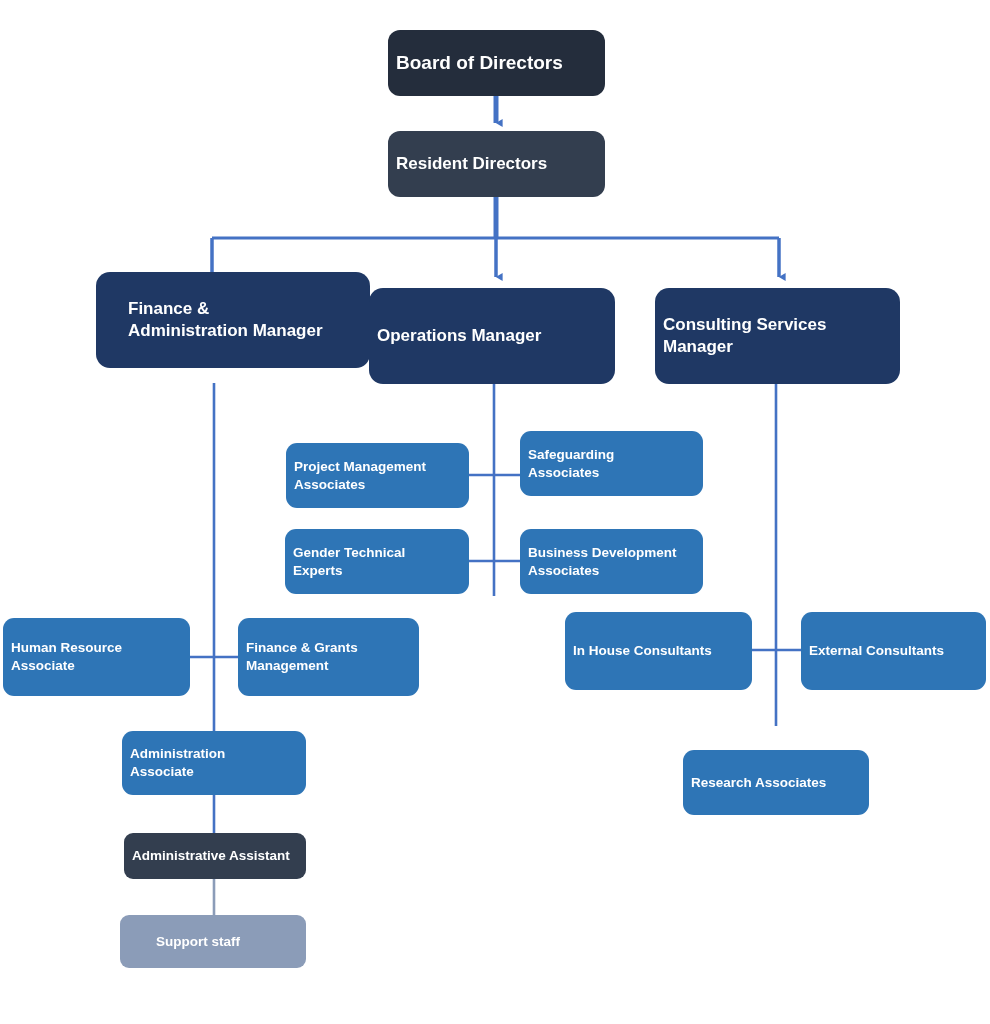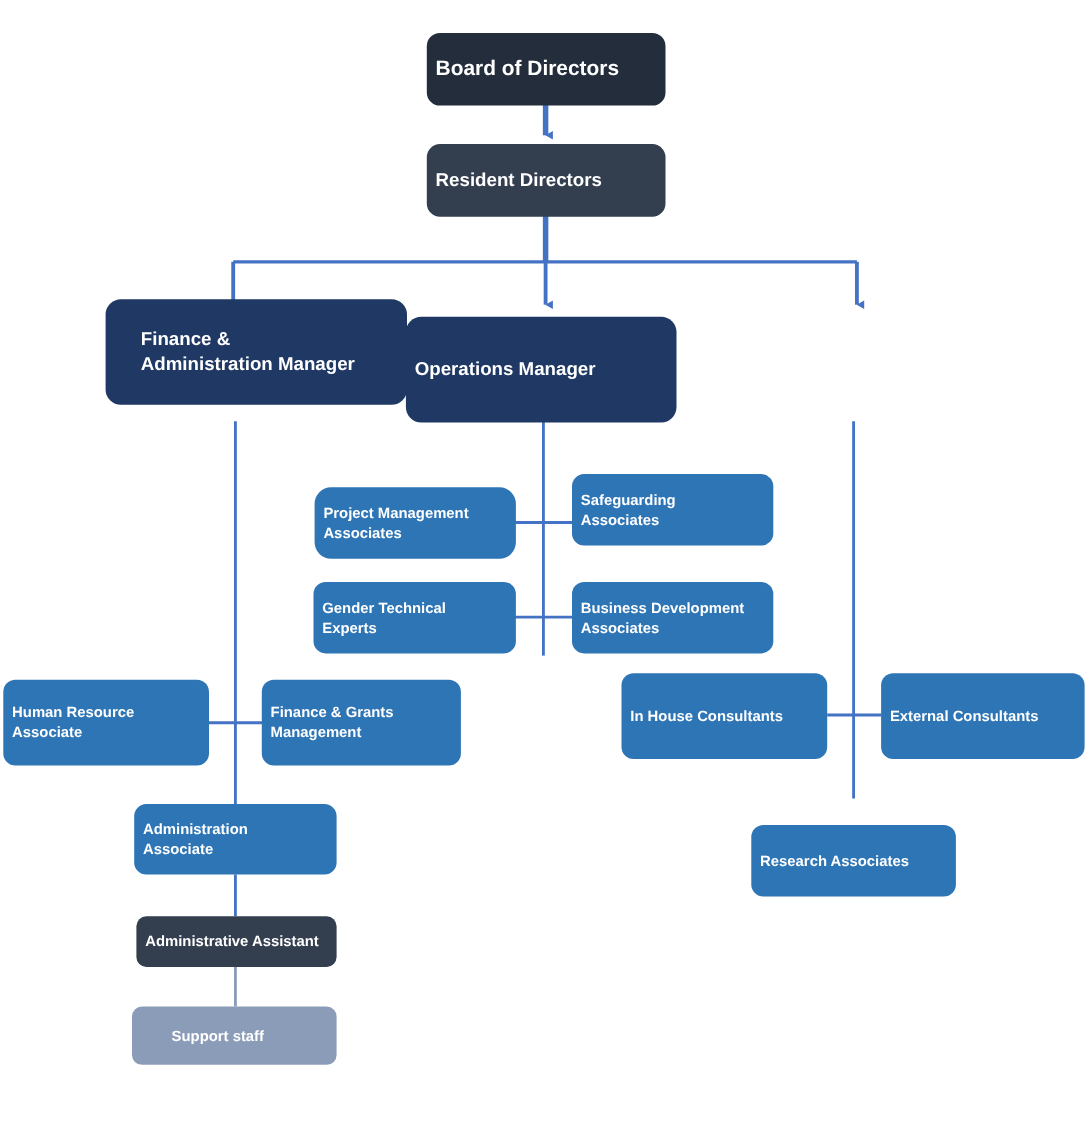--- a/index.html
+++ b/index.html
@@ -98,22 +98,25 @@
   </div>
 
   <div class="node n-manager" style="left:96px; top:272px; width:274px; height:96px;padding-left:32px;">
     <span>Finance &amp;<br>Administration Manager</span>
   </div>
 
   <div class="node n-manager" style="left:369px; top:288px; width:246px; height:96px;">
     <span>Operations Manager</span>
   </div>
 
+  <div class="node n-manager" style="left:655px; top:288px; width:245px; height:96px;">
+    <span>Consulting Services<br>Manager</span>
+  </div>
 
-  <div class="node n-unit-sm" style="left:286px; top:443px; width:183px; height:65px;border-radius:15px;">
+  <div class="node n-unit-sm" style="left:286px; top:443px; width:183px; height:65px;">
     <span>Project Management<br>Associates</span>
   </div>
 
   <div class="node n-unit-sm" style="left:520px; top:431px; width:183px; height:65px;">
     <span>Safeguarding<br>Associates</span>
   </div>
 
   <div class="node n-unit-sm" style="left:285px; top:529px; width:184px; height:65px;">
     <span>Gender Technical<br>Experts</span>
   </div>

